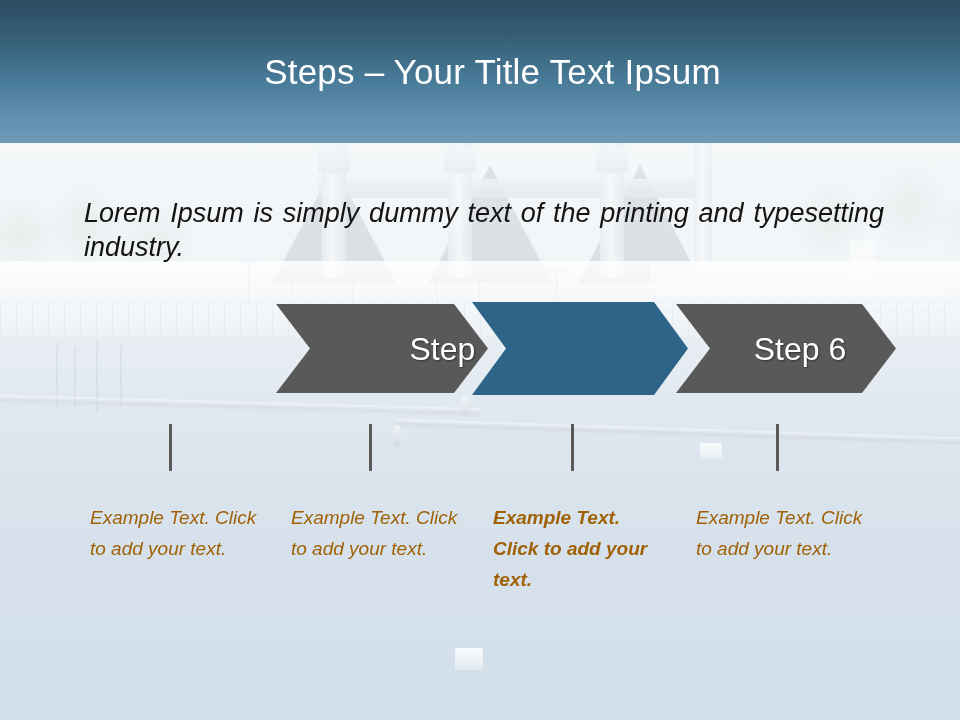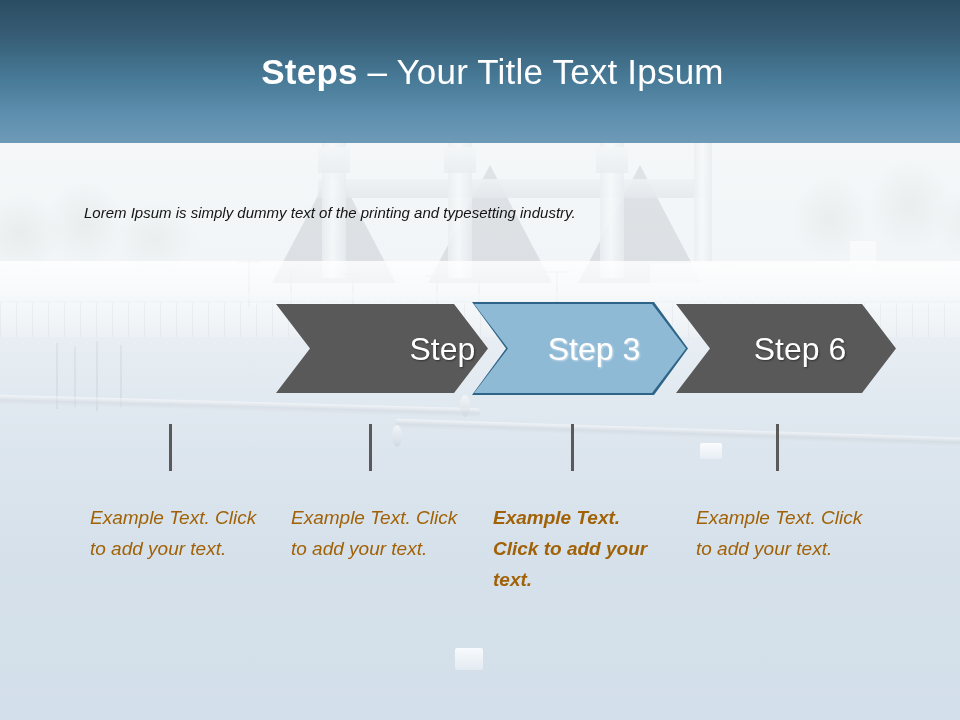--- a/index.html
+++ b/index.html
@@ -184,29 +184,29 @@
     position: absolute;
     left: 0; top: 50px;
     width: 960px;
     text-align: center;
     color: #ffffff;
     font-size: 35px;
     line-height: 44px;
     white-space: nowrap;
     letter-spacing: .2px;
   }
-  .title .t-bold { font-weight: bold; margin-left: 25px; }
+  .title .t-bold { font-weight: normal; margin-left: 25px; }
   .title .t-rest { font-weight: normal; }
 
   
   .lead {
     position: absolute;
     left: 84px; top: 196px;
     width: 800px;
-    font-size: 15px;
+    font-size: 27px;
     line-height: 34px;
     font-style: italic;
     color: #141414;
     text-align: justify;
     text-justify: inter-word;
   }
 
   
   .chevrons {
     position: absolute;
@@ -326,23 +326,20 @@
 
   <div class="lead">Lorem Ipsum is simply dummy text of the printing and typesetting industry.</div>
 
   <div class="chevrons">
 
     <div class="chev gray" style="left:276px; width:212px;justify-content:flex-end;">
       <span class="chev-label">Step 2</span>
     </div>
 
     <div class="chev-outline" style="left:472px; width:216px;"></div>
-    <div class="chev blue" style="left:474px; width:212px;">
-      <span class="chev-label">Step 3</span>
-    </div>
 
     <div class="chev gray" style="left:676px; width:220px;">
       <span class="chev-label">Step 6</span>
     </div>
   </div>
 
   <div class="connector" style="left:169px;"></div>
   <div class="connector" style="left:369px;"></div>
   <div class="connector" style="left:571px;"></div>
   <div class="connector" style="left:776px;"></div>

